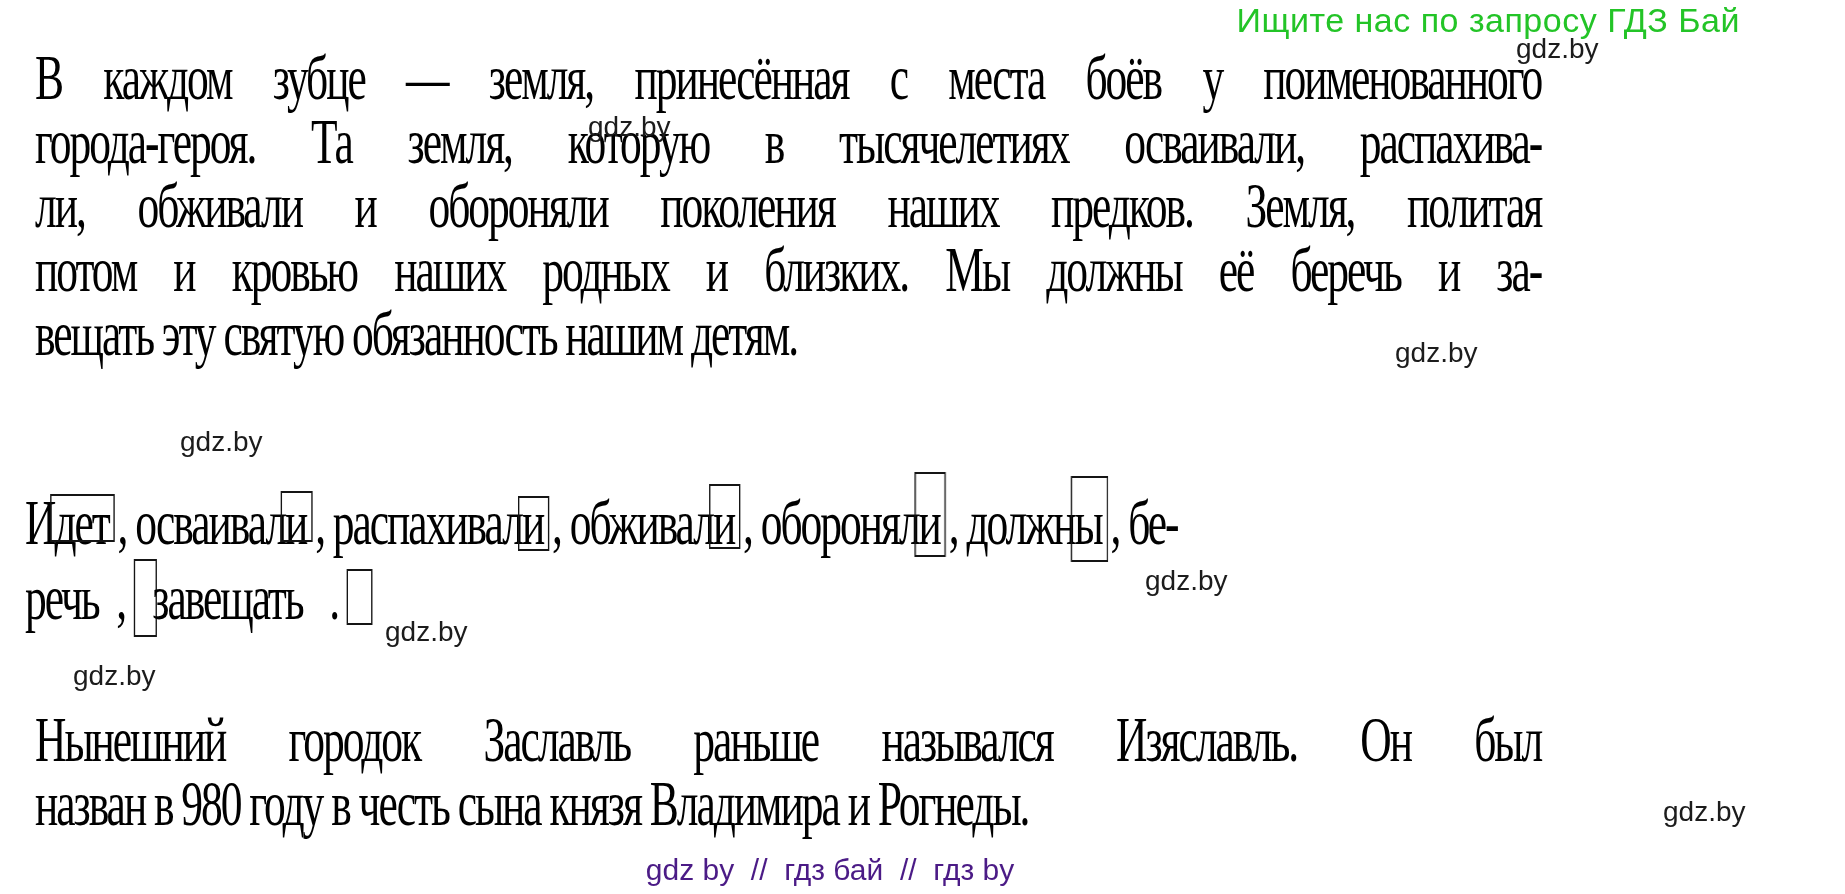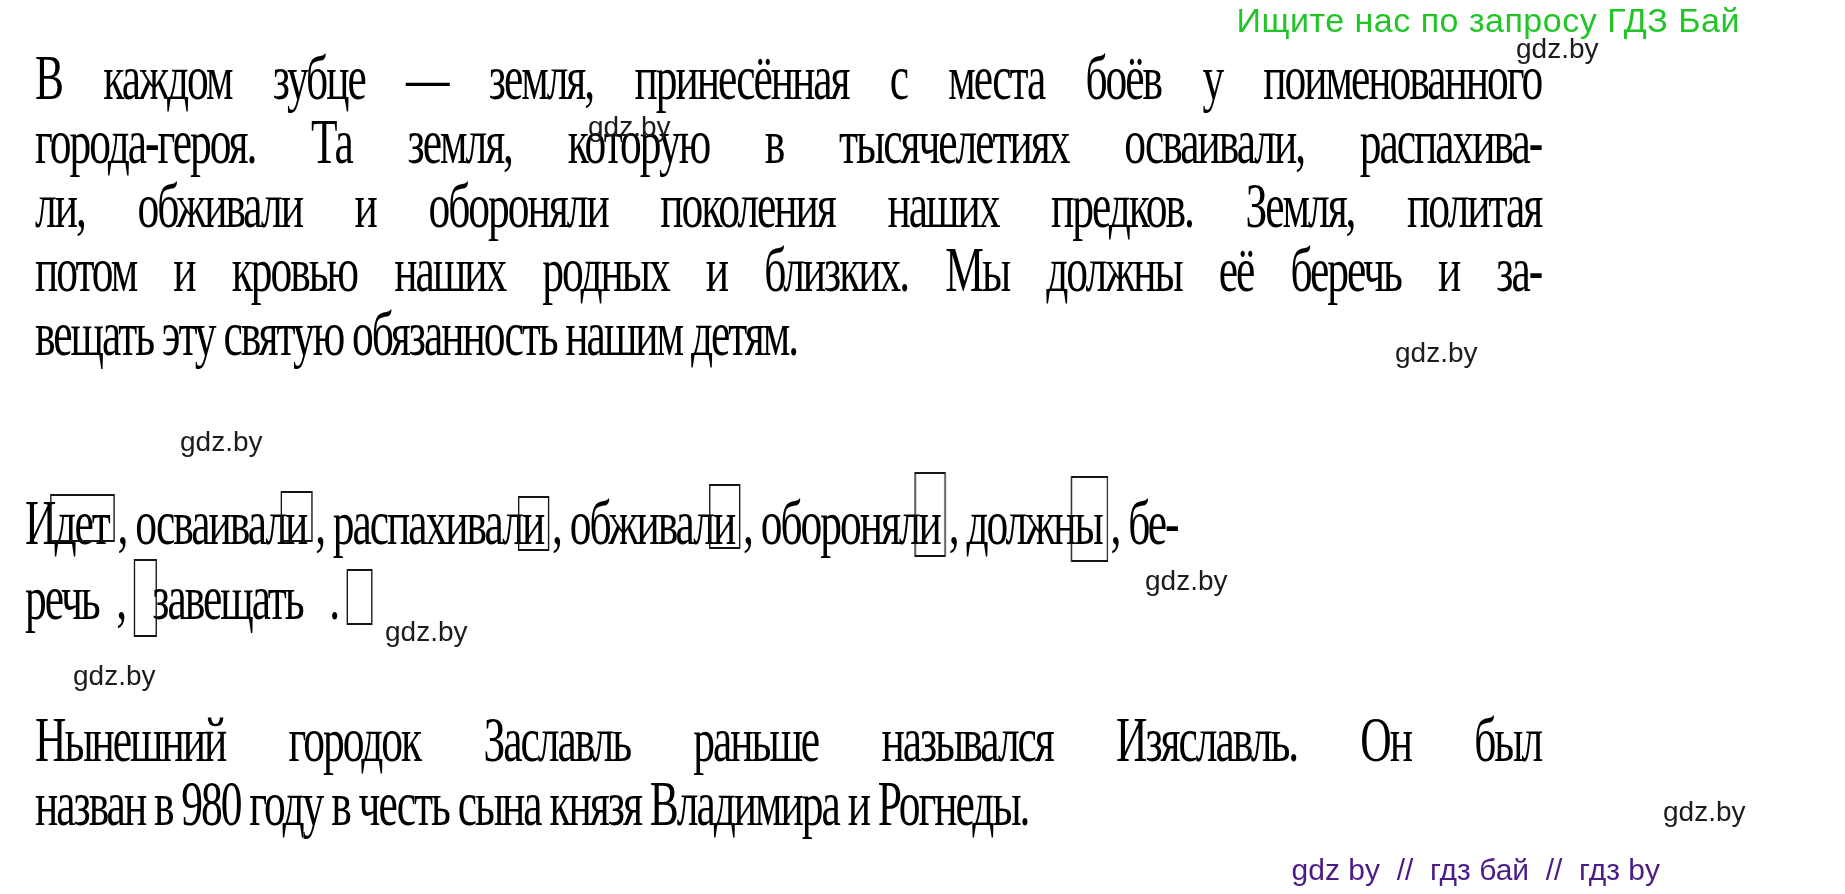--- a/index.html
+++ b/index.html
@@ -46,21 +46,21 @@
   .b-tall-empty{
     display:inline-block;width:30px;height:74px;border:2px solid #151515;
     vertical-align:-18px;margin-right:-7px;
   }
   .b-end-empty{
     display:inline-block;width:34px;height:52px;border:2px solid #151515;
     vertical-align:-6px;
   }
   
   .footer{
-    position:absolute;top:853px;left:0;width:1660px;text-align:right;
+    position:absolute;top:853px;left:0;width:1660px;text-align:center;
     font-family:"Liberation Sans",sans-serif;font-size:30px;line-height:34px;
     color:#4b1b86;white-space:pre;
   }
 </style>
 </head>
 <body>
 
 <div class="promo">Ищите нас по запросу ГДЗ Бай</div>
 
 <span class="wm" style="left:1516px;top:34px;">gdz.by</span>

